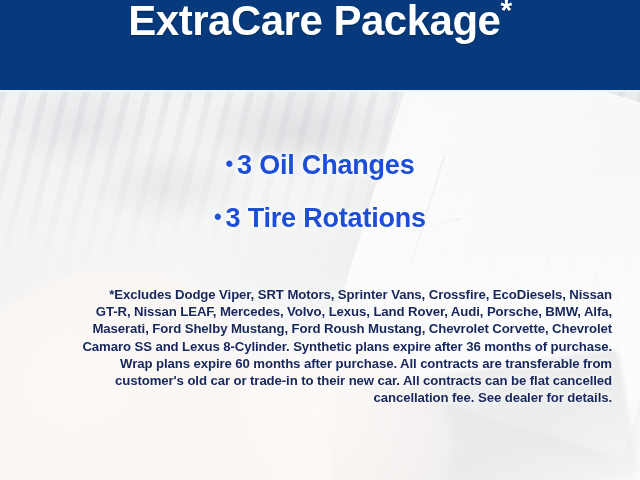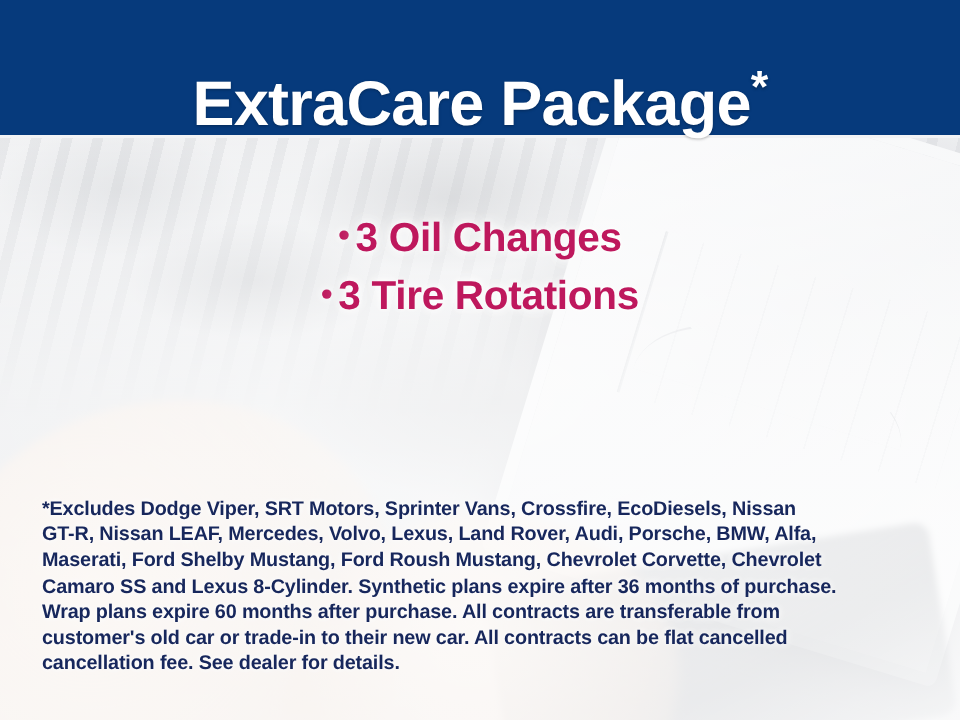--- a/index.html
+++ b/index.html
@@ -148,21 +148,21 @@
   .header-band {
     position: absolute;
     left: 0;
     top: 0;
     width: 640px;
     height: 92px;
     background: #063a7c;
     box-sizing: border-box;
     border-bottom: 2px solid #f2f3f5;
     display: flex;
-    align-items: flex-end;
+    align-items: flex-start;
     justify-content: center;
     z-index: 4;
   }
   .header-title {
     color: #ffffff;
     font-size: 42px;
     font-weight: bold;
     letter-spacing: -0.5px;
     line-height: 1;
     white-space: nowrap;
@@ -177,46 +177,45 @@
   
   .benefits {
     position: absolute;
     left: 0;
     top: 138px;
     width: 640px;
     z-index: 3;
     text-align: center;
   }
   .benefit-item {
-    color: #be185d;
+    color: #1d4ed8;
     font-size: 27px;
     font-weight: bold;
-    line-height: 38px;
+    line-height: 52px;
     letter-spacing: -0.2px;
     white-space: nowrap;
     text-shadow:
       0 0 5px rgba(255,255,255,.95),
       0 0 10px rgba(255,255,255,.85),
       0 0 16px rgba(255,255,255,.65);
   }
   .benefit-item .dot {
     font-size: 22px;
     vertical-align: 3px;
     margin-right: 4px;
   }
 
   
   .fine-print {
     position: absolute;
     left: 28px;
     top: 286px;
     width: 584px;
     z-index: 3;
-    text-align: left;
-    margin-top: 44px;
+    text-align: right;
   }
   .fine-line {
     color: #17275c;
     font-size: 13.2px;
     font-weight: bold;
     line-height: 17.2px;
     letter-spacing: -0.1px;
     white-space: nowrap;
     text-shadow:
       0 0 4px rgba(255,255,255,.95),

